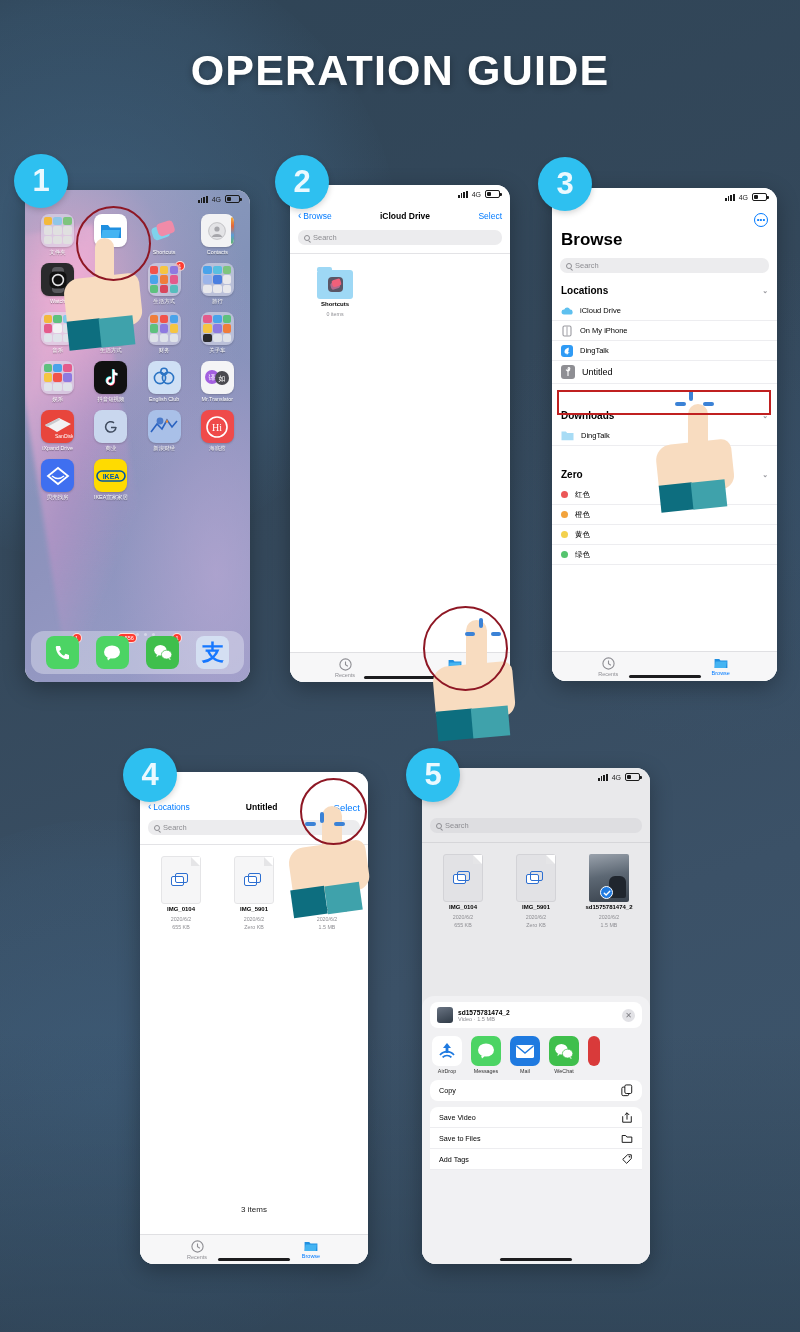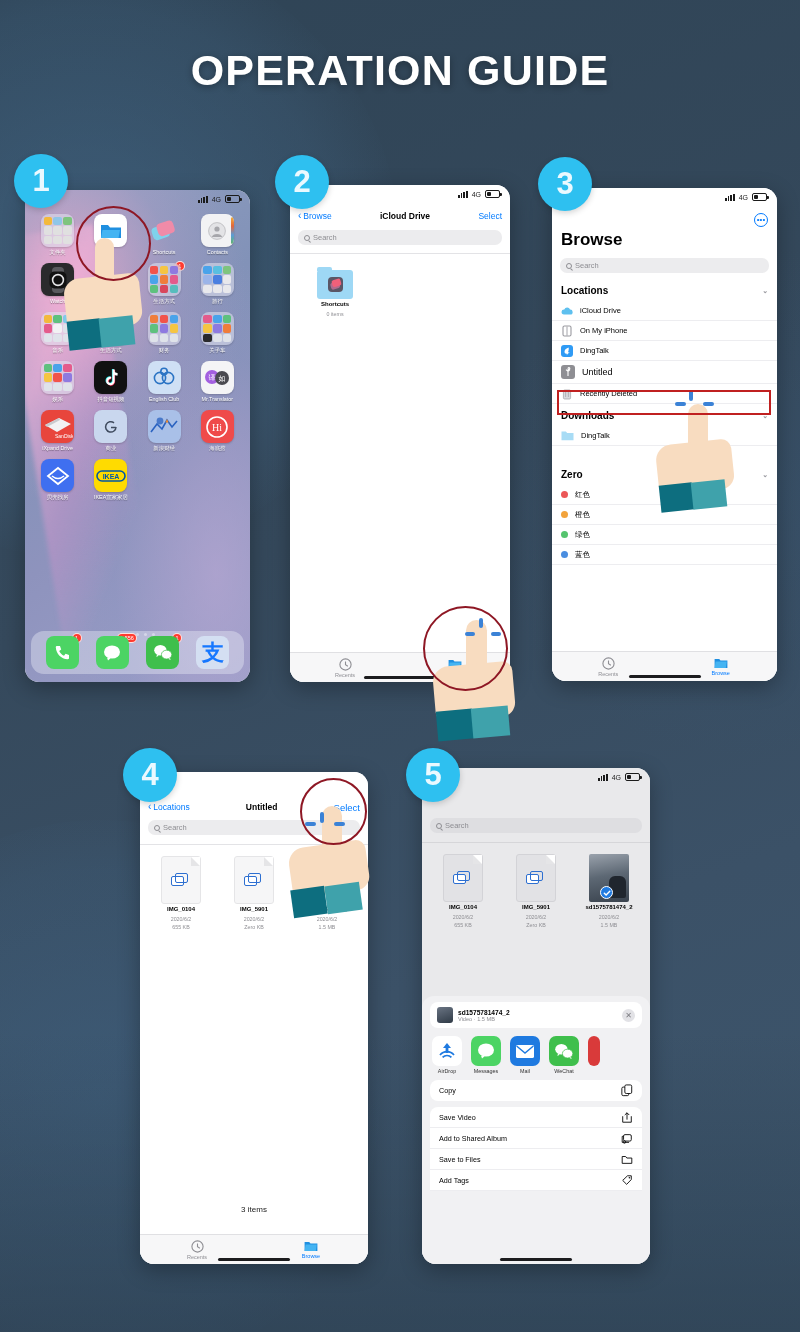--- a/index.html
+++ b/index.html
@@ -728,27 +728,20 @@
           </svg>
         <span>DingTalk</span>
       </div>
       <div class="lrow" style="height:23px;">
         <svg width="14" height="14" viewBox="0 0 14 14">
             <rect x="0" y="0" width="14" height="14" rx="3" fill="#8e8e93"></rect>
             <path d="M7 11 V4.6 M7 6.4 L5 4.6 M7 6.4 L9 4.6 M7 3.4 a.9 .9 0 1 1 0 .1" fill="none" stroke="#fff" stroke-width="1.1"></path>
           </svg>
         <span style="font-size:9px;font-weight:500;">Untitled</span>
       </div>
-      <div class="lrow">
-        <svg width="12" height="12" viewBox="0 0 12 12">
-            <rect x="2.4" y="2" width="7.2" height="9" rx="1.2" fill="#d8d8dc" stroke="#a7a7ac" stroke-width=".8"></rect>
-            <path d="M4.6 4 v5 M7.4 4 v5" stroke="#a7a7ac" stroke-width=".8"></path>
-          </svg>
-        <span>Recently Deleted</span>
-      </div>
     </div>
 
     <div class="sect" style="position:absolute;top:218px;left:0;right:0;">
       <span>Downloads</span>
       <span class="chev">⌄</span>
     </div>
     <div style="position:absolute;top:238px;left:0;right:0;">
       <div class="lrow">
         <svg width="13" height="11" viewBox="0 0 13 11">
             <path d="M.5 1.6 h4.4 l1.2 1.5 h6.4 v7.2 H.5 Z" fill="#a8dcf5"></path>
@@ -764,26 +757,26 @@
     <div style="position:absolute;top:297px;left:0;right:0;">
       <div class="lrow">
         <span class="tagdot" style="background:#eb5757;"></span>
         <span>红色</span>
       </div>
       <div class="lrow">
         <span class="tagdot" style="background:#f2a33c;"></span>
         <span>橙色</span>
       </div>
       <div class="lrow">
+        <span class="tagdot" style="background:#f3d14e;"></span>
+        <span>黄色</span>
+      </div>
+      <div class="lrow">
         <span class="tagdot" style="background:#55c46e;"></span>
         <span>绿色</span>
-      </div>
-      <div class="lrow">
-        <span class="tagdot" style="background:#4a8ee0;"></span>
-        <span>蓝色</span>
       </div>
     </div>
 
     <div class="tabbar">
       <div class="tab">
         <svg width="13" height="13" viewBox="0 0 13 13">
             <circle cx="6.5" cy="6.5" r="5.6" fill="none" stroke="#8e8e93" stroke-width="1.1"></circle>
             <path d="M6.5 3.4 v3.4 l2.4 1.4" fill="none" stroke="#8e8e93" stroke-width="1.1"></path>
           </svg>
         <span>Recents</span>
@@ -1039,28 +1032,20 @@
           </svg>
       </div>
       <div class="actrow top">
         <span>Save Video</span>
         <svg class="actico" viewBox="0 0 14 15">
             <path d="M2 6 V13 h10 V6" fill="none" stroke="#111" stroke-width="1.1"></path>
             <path d="M7 10 V2 M4.4 4.6 L7 2 L9.6 4.6" fill="none" stroke="#111" stroke-width="1.1"></path>
           </svg>
       </div>
       <div class="actrow">
-        <span>Add to Shared Album</span>
-        <svg class="actico" viewBox="0 0 14 15">
-            <rect x="3" y="3" width="9" height="7.5" rx="1.6" fill="none" stroke="#111" stroke-width="1.1"></rect>
-            <path d="M3 5 H1.4 v7 h8" fill="none" stroke="#111" stroke-width="1.1"></path>
-            <circle cx="4" cy="11.6" r="1.5" fill="none" stroke="#111" stroke-width="1"></circle>
-          </svg>
-      </div>
-      <div class="actrow">
         <span>Save to Files</span>
         <svg class="actico" viewBox="0 0 14 15">
             <path d="M1.4 4 h4 l1.4 1.8 h5.8 V12 H1.4 Z" fill="none" stroke="#111" stroke-width="1.1"></path>
           </svg>
       </div>
       <div class="actrow">
         <span>Add Tags</span>
         <svg class="actico" viewBox="0 0 14 15">
             <path d="M7.6 2 H12 v4.4 L6.6 12 2 7.4 Z" fill="none" stroke="#111" stroke-width="1.1"></path>
             <circle cx="9.8" cy="4.3" r=".9" fill="#111"></circle>

